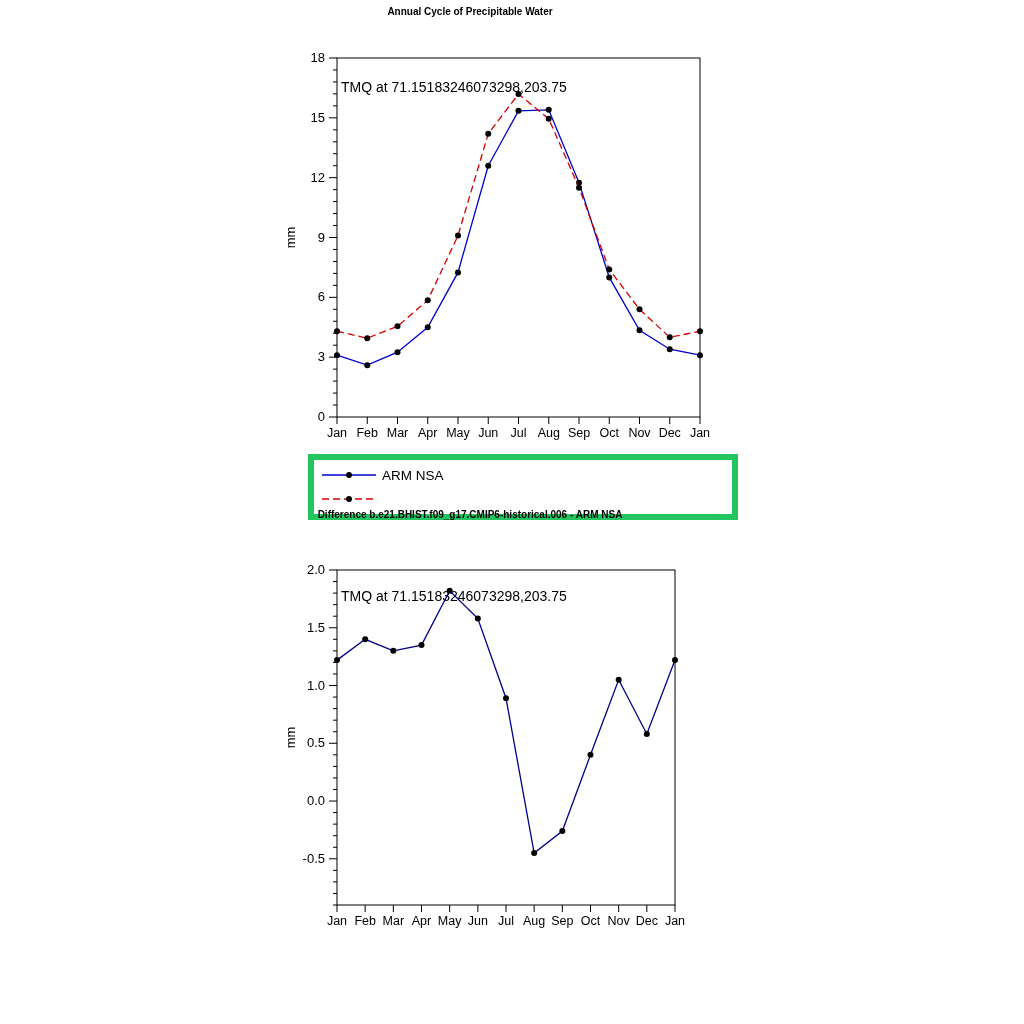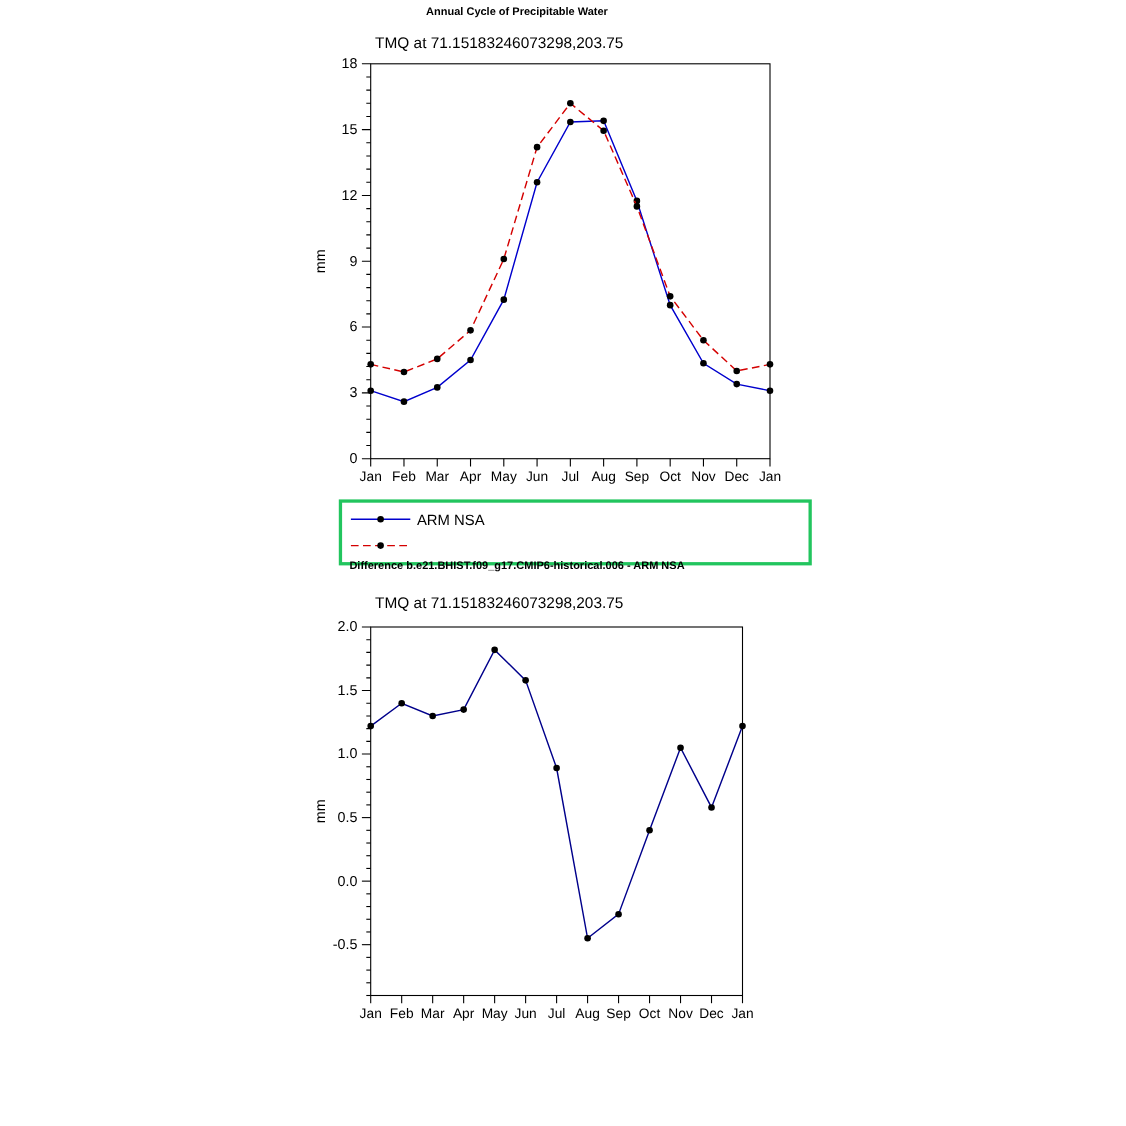--- a/index.html
+++ b/index.html
@@ -8,27 +8,27 @@
     position:relative; width:1024px; height:1024px;
     background:#ffffff; color:#000;
     font-family:"Liberation Sans", sans-serif;
     overflow:hidden;
   }
   .chart-title {
     position:absolute; left:0; width:940px; text-align:center;
     font-weight:bold; font-size:10px; line-height:17px;
   }
   .chart-subtitle {
-    position:absolute; font-size:14px; line-height:16px;
+    position:absolute; font-size:14px; line-height:16px;margin-top:48px;
   }
   svg.chart { position:absolute; display:block; }
   svg text { font-family:"Liberation Sans", sans-serif; fill:#000; }
   .legend {
     position:absolute; left:308px; top:454px; width:430px;
-    border:3px solid #22c55e; background:#fff;
+    border:6px solid #22c55e; background:#fff;
     padding:3px 6px; display:flex; flex-direction:column;
   }
   .legend-row { display:flex; align-items:center; height:24px; }
   .legend-label { font-size:13.5px; margin-left:4px; white-space:nowrap; }
 </style>
 </head>
 <body>
 
 <div id="page">
 

